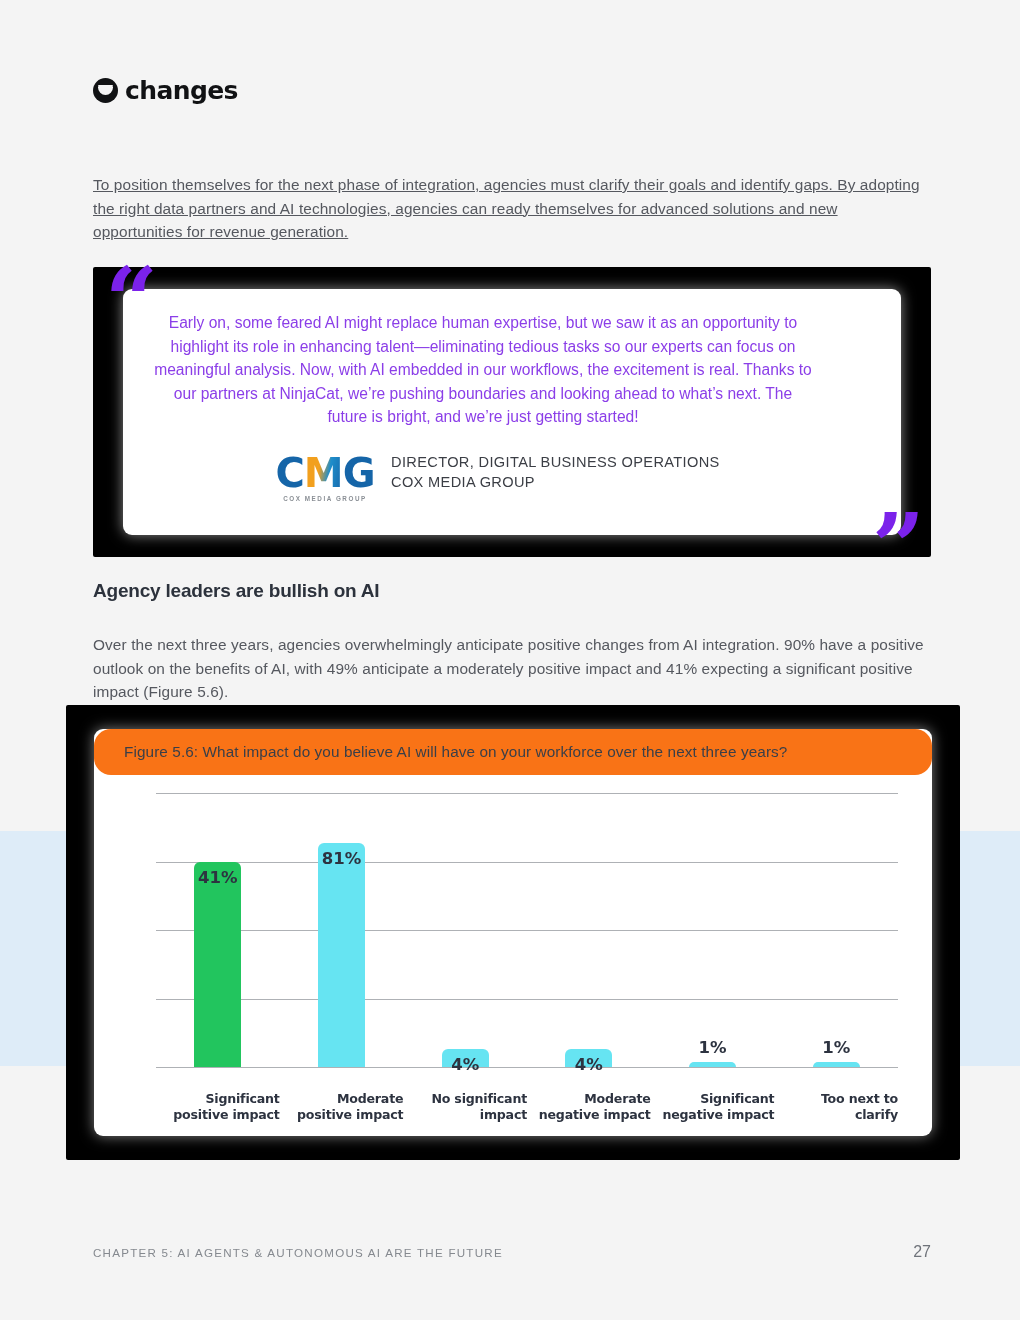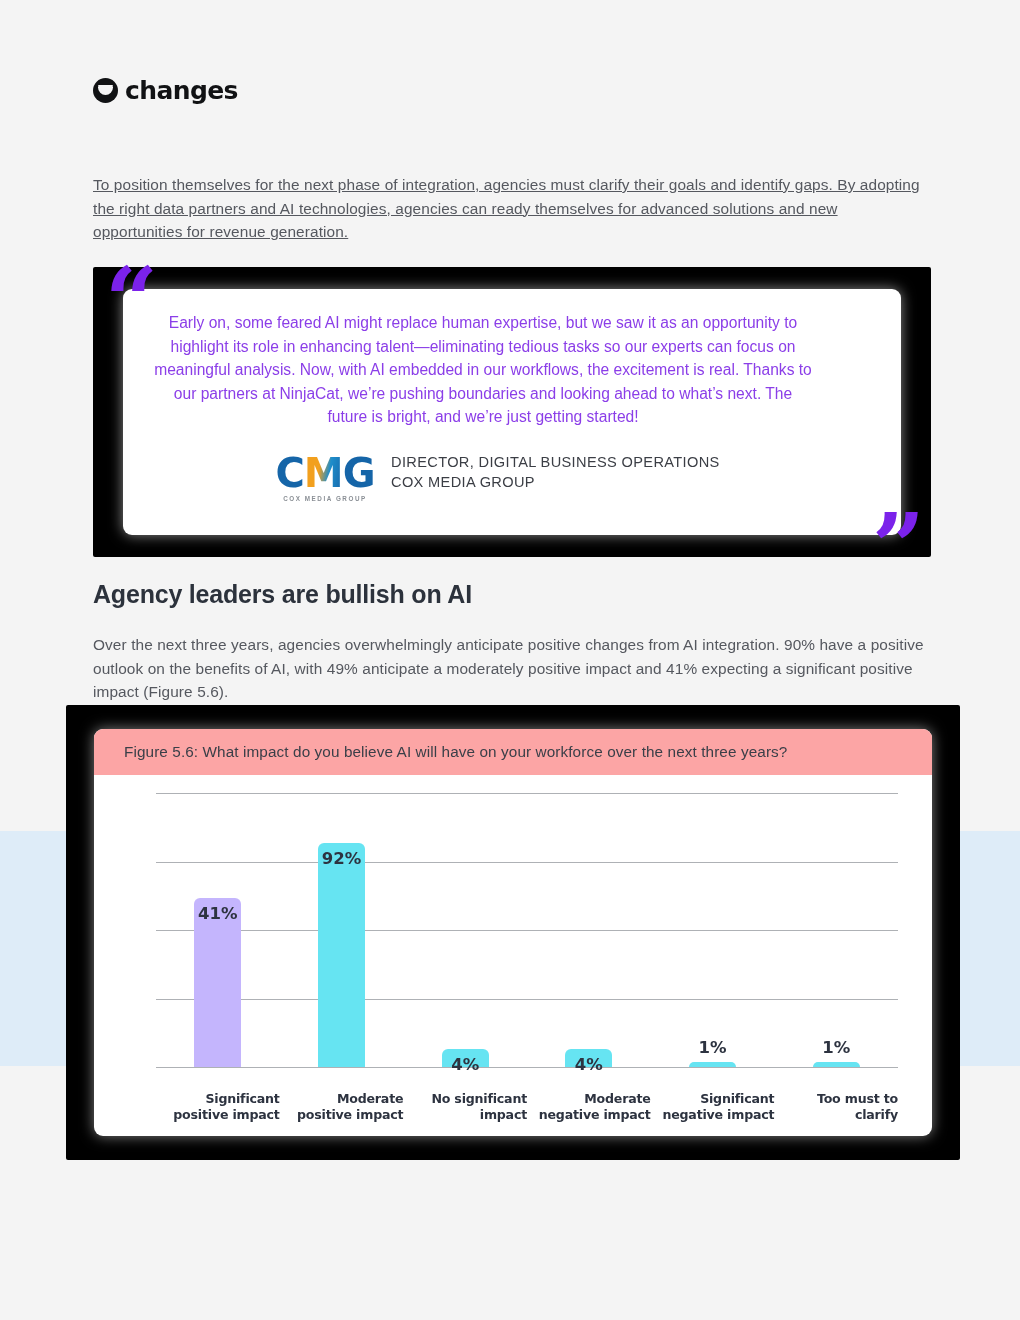--- a/index.html
+++ b/index.html
@@ -88,34 +88,35 @@
     text-align:center;font-size:6.3px;letter-spacing:1.55px;color:#8a8f95;
     margin-top:2px;font-weight:700;
   }
   .attrib-lines{
     font-size:14.6px;line-height:19.6px;color:#3b3e45;letter-spacing:.35px;
   }
 
   
   .h2{
     position:absolute;left:93px;top:580px;z-index:3;
-    font-size:25px;font-weight:700;color:#2c323c;letter-spacing:-.2px;
+    font-size:19px;font-weight:700;color:#2c323c;letter-spacing:-.2px;
   }
 
   
   .chart-wrap{position:absolute;left:66px;top:705px;width:894px;height:455px;z-index:2;}
   .chart-black{position:absolute;left:0;top:0;width:894px;height:455px;background:#000;border-radius:2px;}
   .chart-card{
     position:absolute;left:28px;top:24px;width:838px;height:407px;
     background:#fff;border-radius:9px;overflow:hidden;
     box-shadow:0 0 14px rgba(255,255,255,.5);
   }
   .chart-title-bar{
-    height:46px;background:#fca5a5;display:flex;align-items:center;
+    height:46px;background:#f97316;display:flex;align-items:center;
     padding-left:30px;
+    border-radius:17px;
   }
   .chart-title{font-size:15.3px;color:#3a3f48;letter-spacing:.1px;}
 
   .plot{position:relative;height:361px;}
   .grid{position:absolute;left:62px;right:34px;top:0;bottom:0;}
   .gl{position:absolute;left:0;right:0;height:1px;background:#aeb1b5;}
 
   .bars{
     position:absolute;left:62px;right:34px;bottom:69px;top:18px;
     display:flex;align-items:flex-end;
@@ -194,27 +195,27 @@
       <div class="plot">
         <div class="grid">
             <div class="gl" style="top: 18px;"></div>
             <div class="gl" style="top: 86.5px;"></div>
             <div class="gl" style="top: 155px;"></div>
             <div class="gl" style="top: 223.5px;"></div>
             <div class="gl" style="top: 292px;"></div>
           </div>
         <div class="bars">
             <div class="bcol">
-              <div class="bar" style="height: 169px; background: #c4b5fd;">
+              <div class="bar" style="height: 205px; background: #22c55e;">
                 <div class="bval inside">41%</div>
               </div>
             </div>
             <div class="bcol">
               <div class="bar" style="height: 223.767px; background: rgb(102, 228, 242);">
-                <div class="bval inside">92%</div>
+                <div class="bval inside">81%</div>
               </div>
             </div>
             <div class="bcol">
               <div class="bar" style="height: 18.2667px; background: rgb(102, 228, 242);">
                 <div class="bval inside">4%</div>
               </div>
             </div>
             <div class="bcol">
               <div class="bar" style="height: 18.2667px; background: rgb(102, 228, 242);">
                 <div class="bval inside">4%</div>
@@ -246,22 +247,26 @@
             </div>
             <div class="xlab">
               <div>Moderate</div>
               <div>negative impact</div>
             </div>
             <div class="xlab">
               <div>Significant</div>
               <div>negative impact</div>
             </div>
             <div class="xlab">
-              <div>Too must to</div>
+              <div>Too next to</div>
               <div>clarify</div>
             </div>
           </div>
       </div>
     </div>
   </div>
 
+  <div class="footer">
+    <div class="footer-left">CHAPTER 5: AI AGENTS &amp; AUTONOMOUS AI ARE THE FUTURE</div>
+    <div class="footer-page">27</div>
+  </div>
 
 </div>
 
 </body></html>

